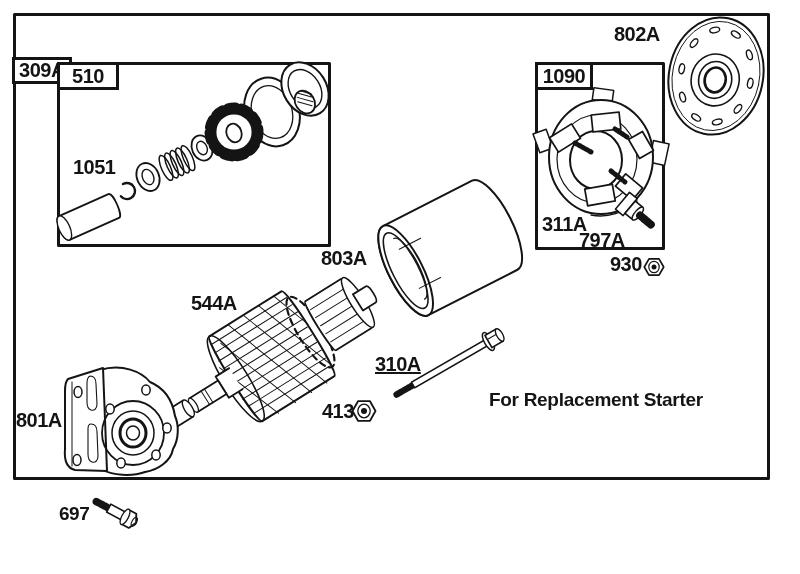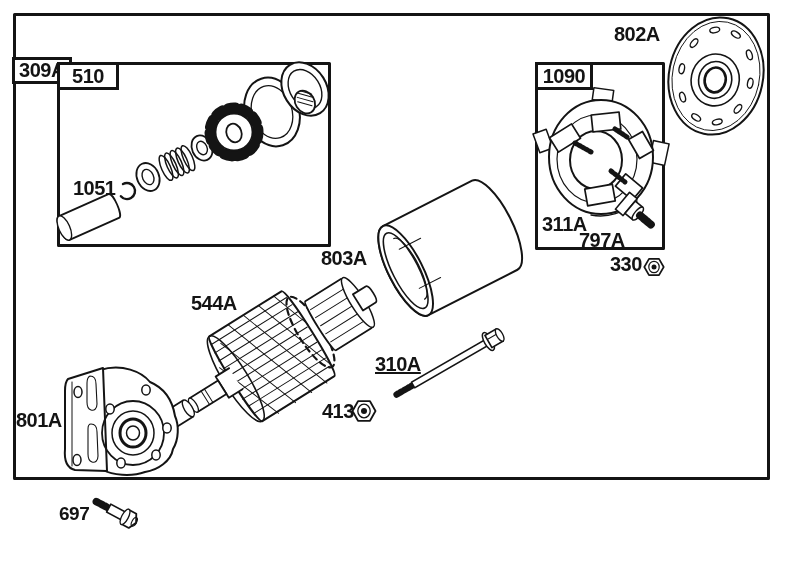--- a/index.html
+++ b/index.html
@@ -247,29 +247,30 @@
   <div class="frame-label" style="left:12px;top:13px;width:60px;height:27px;margin-top:44px;">
     <span>309A</span>
   </div>
   <div class="frame-label" style="left:57px;top:62px;width:62px;height:28px;">
     <span>510</span>
   </div>
   <div class="frame-label" style="left:535px;top:62px;width:58px;height:28px;">
     <span>1090</span>
   </div>
 
-  <div class="part-label" style="left:73px;top:178px;">1051</div>
+  <div class="part-label" style="left:73px;top:157px;">1051</div>
   <div class="part-label" style="left:614px;top:24px;">802A</div>
   <div class="part-label" style="left:542px;top:214px;">311A</div>
   <div class="part-label" style="left:579px;top:230px;">797A</div>
-  <div class="part-label" style="left:610px;top:254px;">330</div>
+  <div class="part-label" style="left:610px;top:254px;">930</div>
   <div class="part-label" style="left:321px;top:248px;">803A</div>
   <div class="part-label" style="left:191px;top:293px;">544A</div>
   <div class="part-label" style="left:375px;top:354px;text-decoration:underline;">310A</div>
   <div class="part-label" style="left:322px;top:401px;">413</div>
   <div class="part-label" style="left:16px;top:410px;">801A</div>
   <div class="part-label small" style="left:59px;top:504px;">697</div>
 
   <div class="note">
+    <div>For Replacement Starter</div>
   </div>
 
 
 </div>
 
 </body></html>

